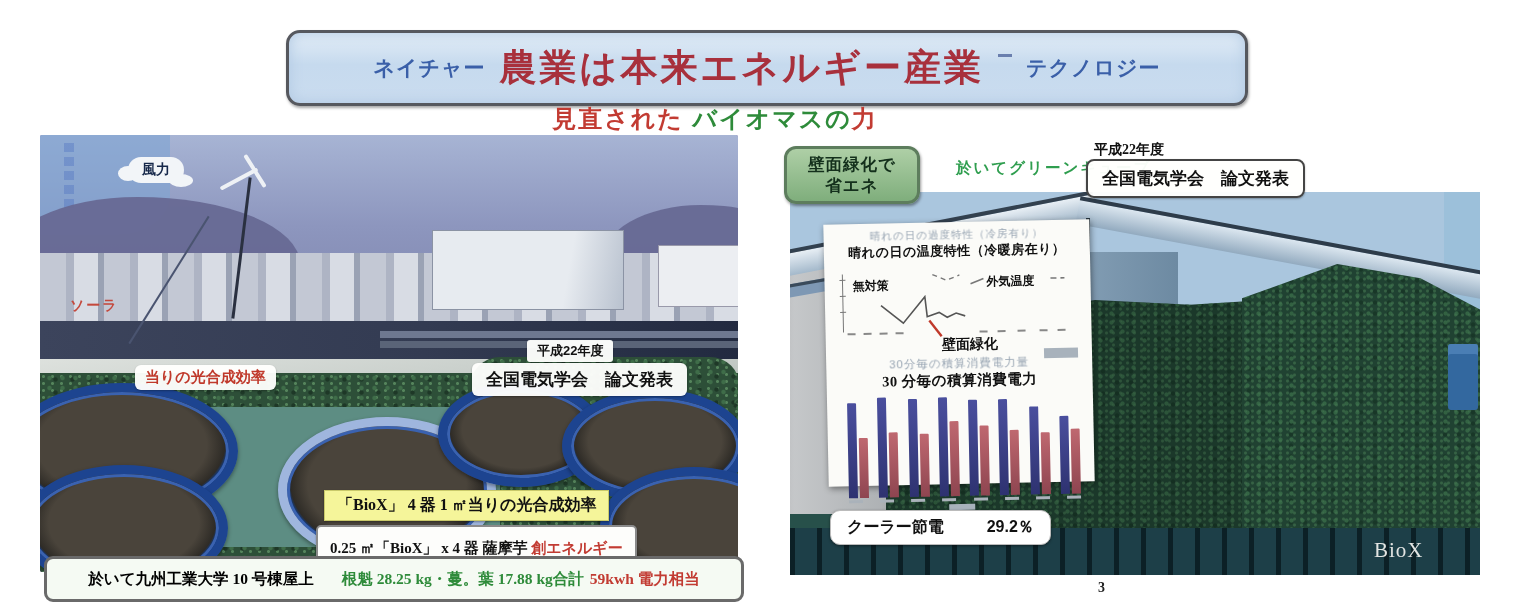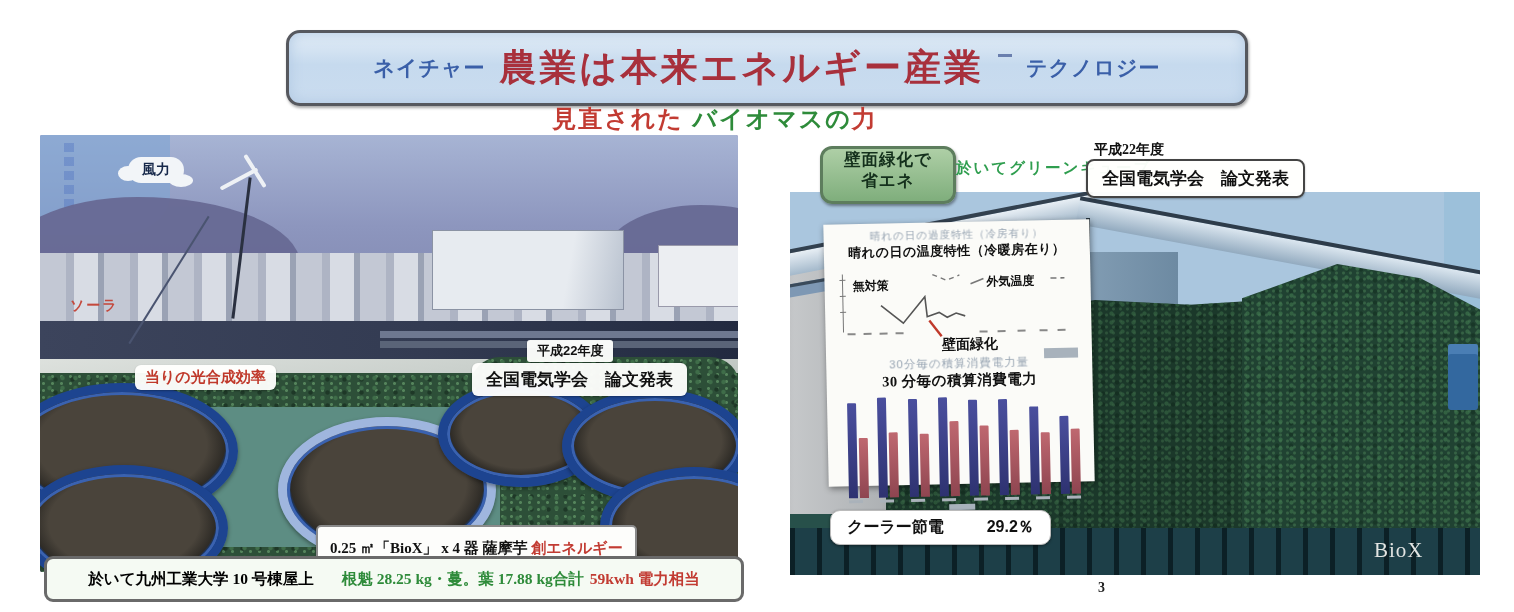--- a/index.html
+++ b/index.html
@@ -101,23 +101,23 @@
          box-shadow:1px 2px 6px rgba(0,0,0,.45);padding:6px 4px 4px;color:#111;}
   .ghost{text-align:center;color:#97a4b2;filter:blur(.5px);font-size:10.5px;letter-spacing:1px;white-space:nowrap;}
   .ctitle{text-align:center;font-weight:bold;font-size:13px;letter-spacing:.5px;white-space:nowrap;}
   .barwrap{height:105px;margin:1px 10px 0 16px;display:flex;align-items:flex-end;justify-content:space-between;}
   .bar-group{display:flex;align-items:flex-end;gap:2px;}
   .bar{width:9px;border-radius:1px 1px 0 0;}
   .tickrow{margin:2px 10px 0 16px;display:flex;justify-content:space-between;}
   .tickrow i{display:block;width:14px;height:3px;background:#aab2ba;filter:blur(.5px);}
   .smudge{background:#a8b2bc;filter:blur(.6px);}
 
-  .greenbox{left:820px;top:146px;width:130px;height:52px;border:3px solid #5d7d5d;border-radius:12px;
+  .greenbox{left:784px;top:146px;width:130px;height:52px;border:3px solid #5d7d5d;border-radius:12px;
             background:linear-gradient(180deg,#aecfa6 0%,#7fae7c 100%);box-shadow:1px 2px 3px rgba(0,0,0,.4);
-            display:flex;flex-direction:column;align-items:center;
+            display:flex;flex-direction:column;align-items:center;justify-content:center;
             color:#14301c;font-weight:bold;font-size:16.5px;line-height:1.25;letter-spacing:1px;}
   .greentxt{left:956px;top:158px;color:#2f9e4f;font-weight:bold;font-size:15.5px;letter-spacing:2px;white-space:nowrap;}
   .coolbox{background:#fff;border:1px solid #bbb;border-radius:10px;box-shadow:0 1px 3px rgba(0,0,0,.45);
            padding:6px 16px;font-weight:bold;font-size:16px;color:#111;white-space:nowrap;}
   .watermark{color:#e2e4e2;font-size:21px;letter-spacing:1px;}
   .pagenum{left:1098px;top:580px;font-weight:bold;font-size:14px;color:#222;}
 </style>
 </head>
 <body>
 
@@ -163,20 +163,21 @@
     <div class="abs blade" style="left:196px;top:34px;width:38px;transform:rotate(58deg);"></div>
     <div class="abs guy"></div>
 
     <div class="abs cloud" style="left:88px;top:22px;">
       <span>風力</span>
     </div>
     <div class="abs solar" style="left:30px;top:162px;">ソーラ</div>
     <div class="abs wbox" style="left:95px;top:230px;color:#c0392b;font-size:15px;">当りの光合成効率</div>
     <div class="abs wbox" style="left:487px;top:205px;font-size:13px;padding:2px 10px;border-radius:3px;">平成22年度</div>
     <div class="abs wbox" style="left:432px;top:228px;font-size:17px;padding:5px 14px;">全国電気学会　論文発表</div>
+    <div class="abs ybox serif" style="left:284px;top:355px;">「BioX」 4 器 1 ㎡当りの光合成効率</div>
     <div class="abs specbox serif" style="left:276px;top:390px;">
       <span>0.25 ㎡「BioX」 x 4 器 薩摩芋</span>
       <span style="color:#c23b32;">創エネルギー</span>
     </div>
   </div>
 
   <div class="abs caption serif">
     <span>於いて九州工業大学 10 号棟屋上</span>
     <span class="g">根魁 28.25 kg・蔓。葉 17.88 kg合計</span>
     <span class="r">59kwh 電力相当</span>

